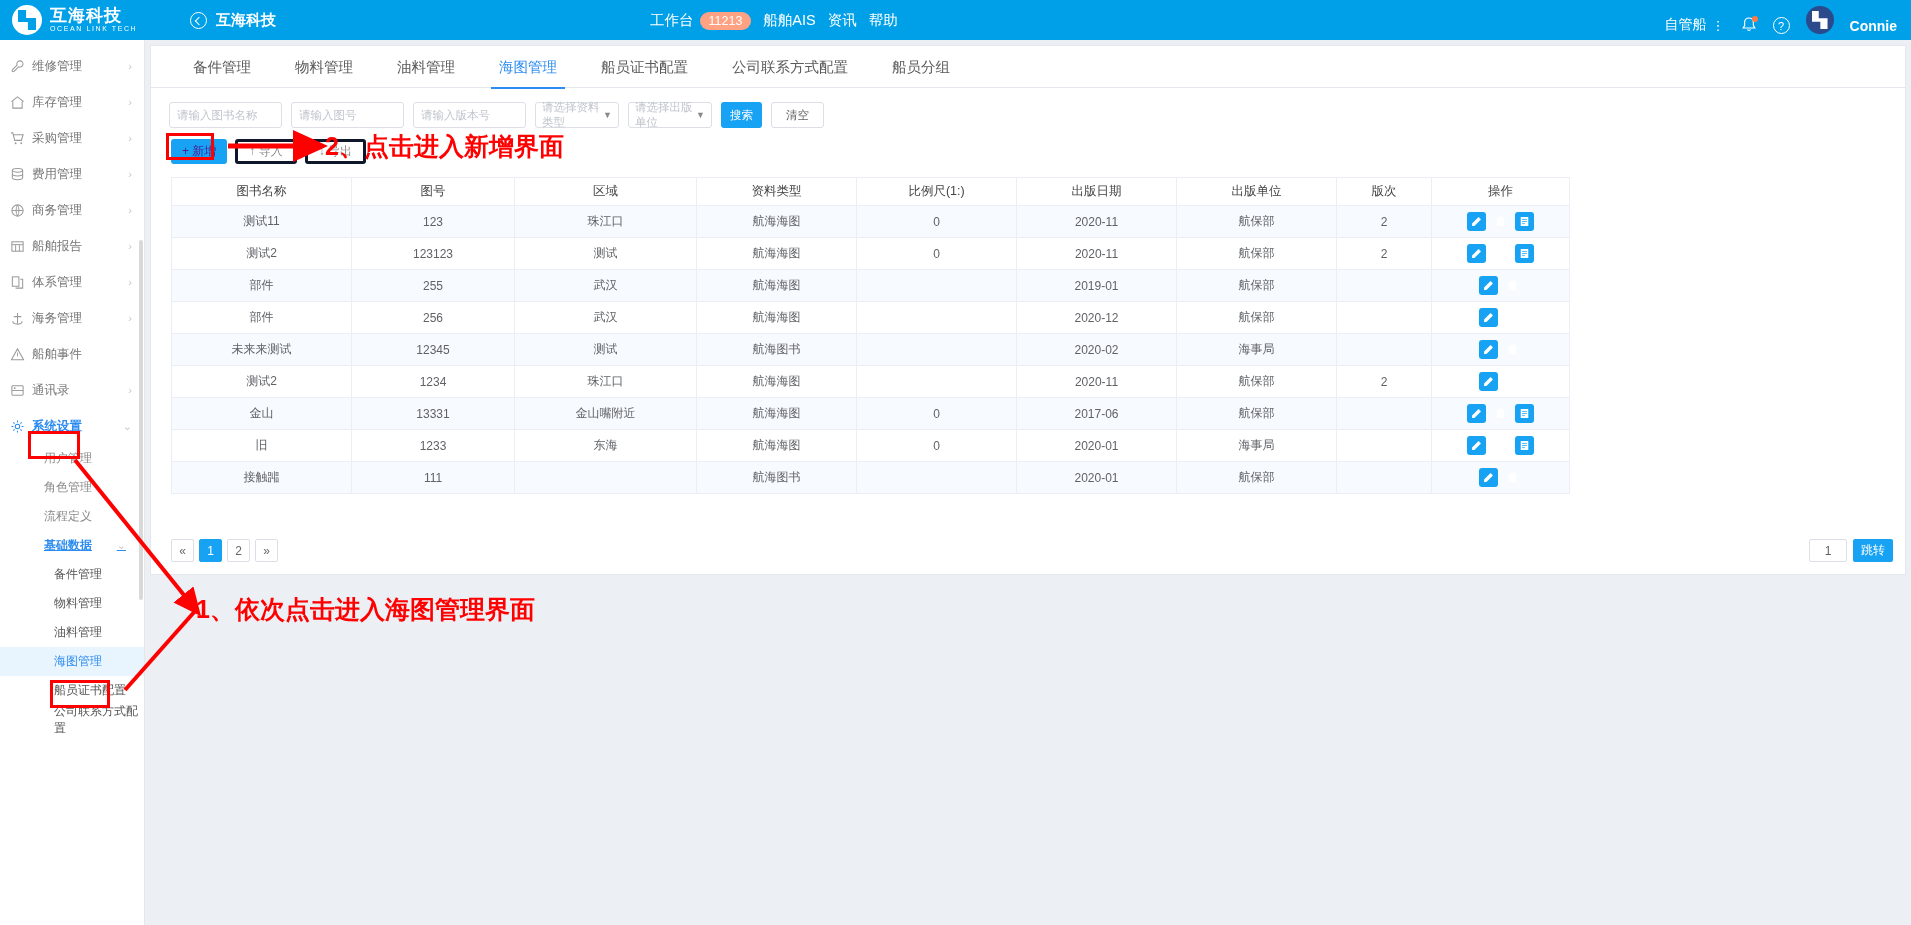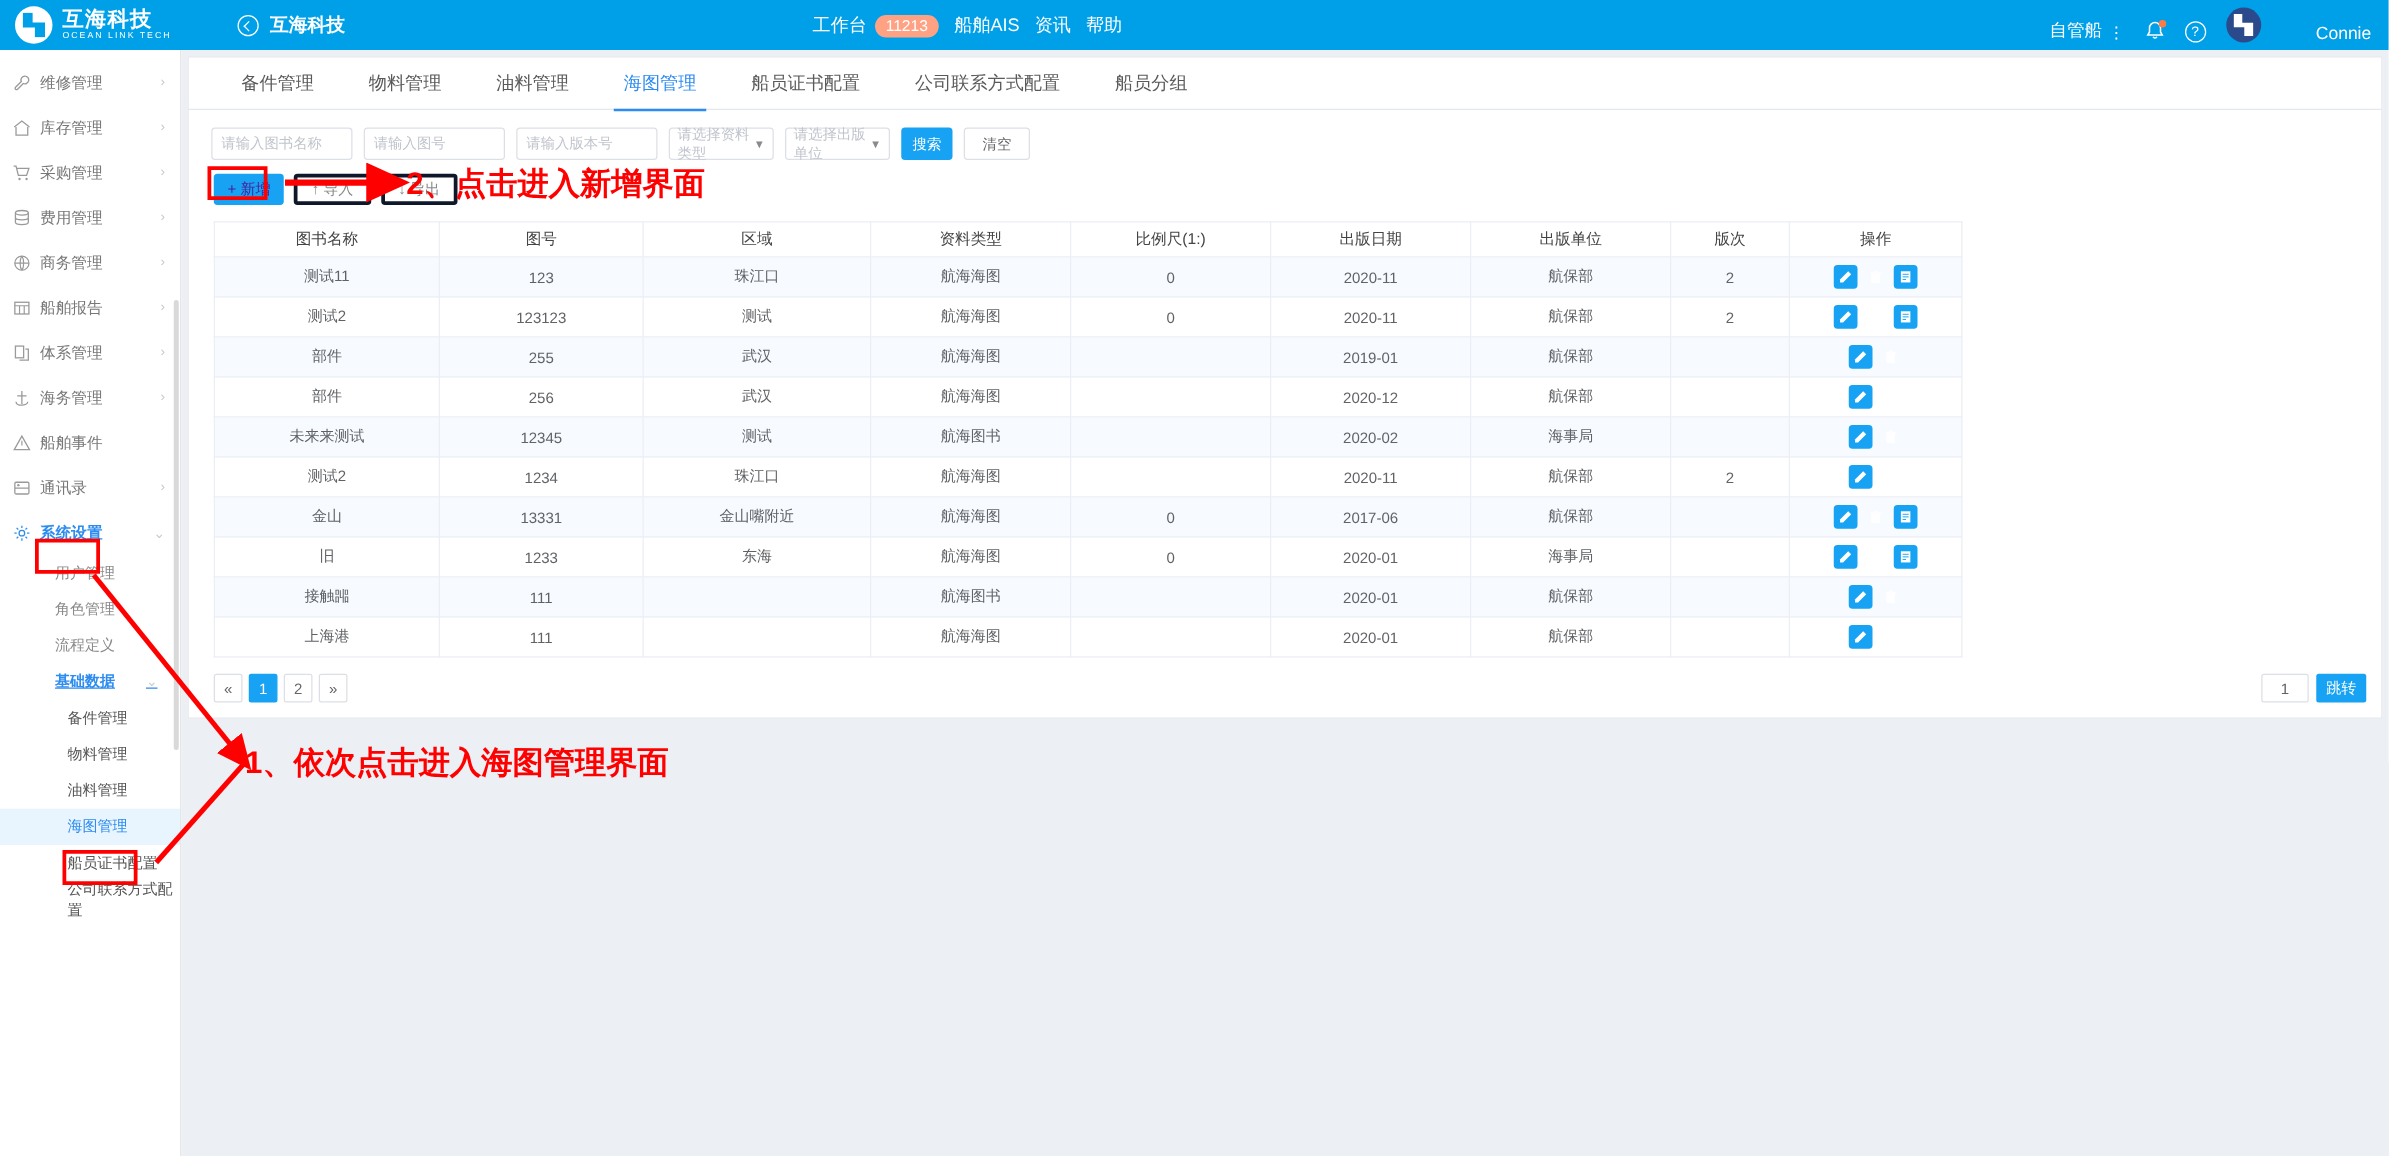--- a/index.html
+++ b/index.html
@@ -63,21 +63,21 @@
   }
   .avatar {
     width: 28px; height: 28px; border-radius: 50%; background: #2b4a8b;
     position: relative; overflow: hidden;
   }
   .avatar::before {
     content: ""; position: absolute; left: 6px; top: 5px;
     width: 16px; height: 18px; background: #fff;
     clip-path: polygon(0 0, 45% 0, 45% 40%, 100% 40%, 100% 100%, 55% 100%, 55% 60%, 0 60%);
   }
-  .username { font-size: 14px; font-weight: normal; margin-left: 28px; }
+  .username { font-size: 14px; font-weight: bold; }
 
   
   .sidebar {
     position: absolute; top: 40px; left: 0; width: 145px; height: 885px;
     background: #fff; border-right: 1px solid #e6e6e6; overflow: hidden;
   }
   .sb-inner { position: relative; top: -28px; }
   .sb-item {
     height: 36px; display: flex; align-items: center; padding: 0 12px 0 10px;
     font-size: 12.5px; color: #777; cursor: pointer; position: relative;
@@ -691,45 +691,20 @@
                 </div>
                 <div class="op-btn op-delete">
                   <svg width="11" height="11" viewBox="0 0 16 16">
                     <path d="M3 4h10v10a1 1 0 0 1-1 1H4a1 1 0 0 1-1-1z" fill="#fff"></path>
                     <path d="M2 3.2h12M6 1.2h4" stroke="#fff" stroke-width="1.5"></path>
                   </svg>
                 </div>
               </div>
             </td>
           </tr>
-          <tr>
-            <td>上海港</td>
-            <td>111</td>
-            <td></td>
-            <td>航海海图</td>
-            <td></td>
-            <td>2020-01</td>
-            <td>航保部</td>
-            <td></td>
-            <td>
-              <div class="op-btns">
-                <div class="op-btn op-edit">
-                  <svg width="11" height="11" viewBox="0 0 16 16">
-                    <path d="M11 1.5l3.5 3.5L5 14.5H1.5V11z" fill="#fff"></path>
-                  </svg>
-                </div>
-                <div class="op-btn op-delete">
-                  <svg width="11" height="11" viewBox="0 0 16 16">
-                    <path d="M3 4h10v10a1 1 0 0 1-1 1H4a1 1 0 0 1-1-1z" fill="#fff"></path>
-                    <path d="M2 3.2h12M6 1.2h4" stroke="#fff" stroke-width="1.5"></path>
-                  </svg>
-                </div>
-              </div>
-            </td>
-          </tr>
         </tbody>
     </table>
 
     <div class="pager">
       <div class="pg">«</div>
       <div class="pg cur">1</div>
       <div class="pg">2</div>
       <div class="pg">»</div>
     </div>
     <div class="jumper">

